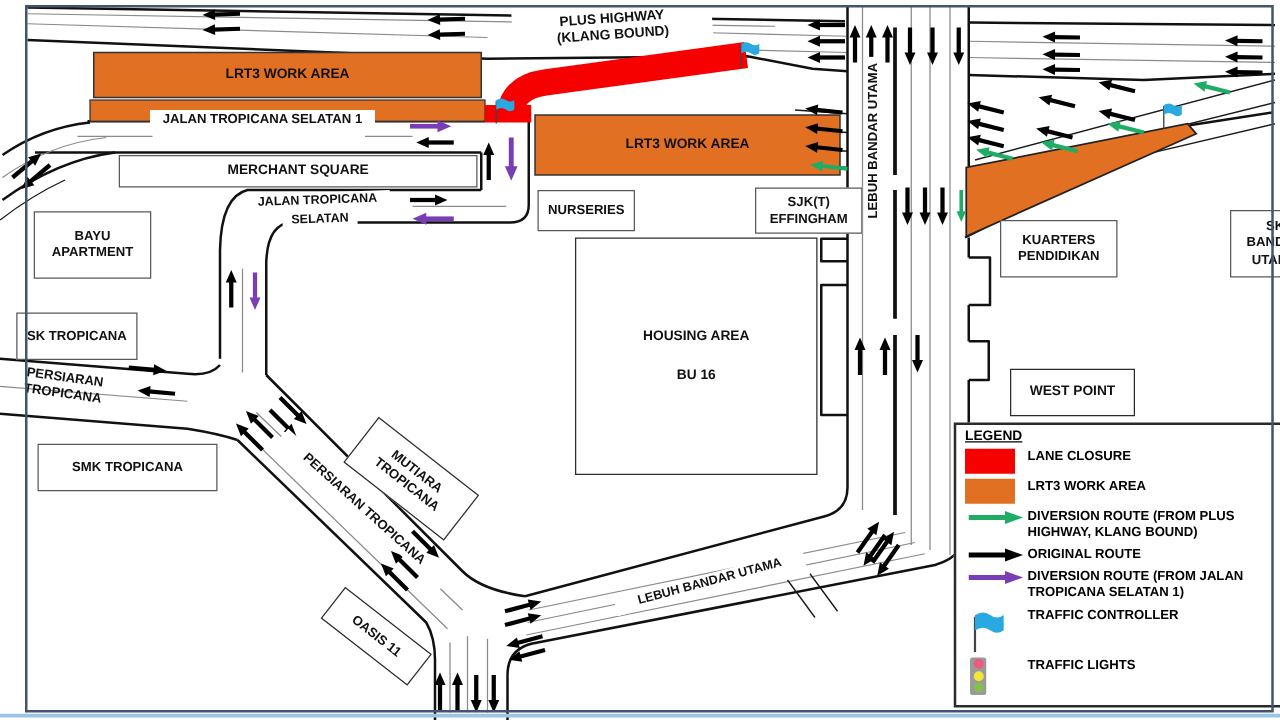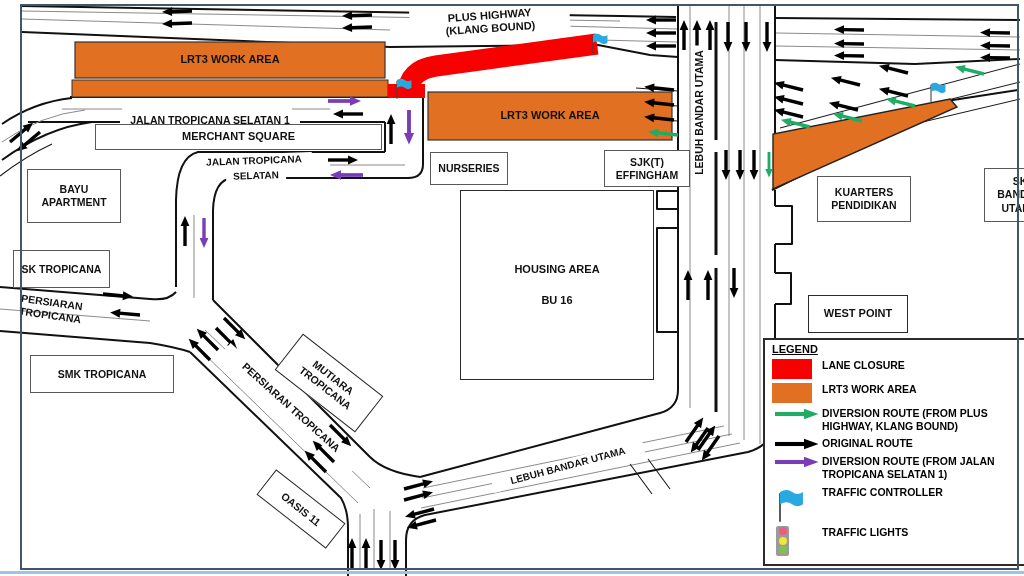--- a/index.html
+++ b/index.html
@@ -223,21 +223,21 @@
 
   <div class="lbl roadlbl" style="left:410px;top:5px;width:156px;height:34px;font-size:11px;transform:rotate(-4deg);background:#fff;">
     <span>PLUS HIGHWAY</span>
     <span>(KLANG BOUND)</span>
   </div>
 
   <div class="lbl" style="left:75px;top:42px;width:310px;height:36px;font-size:11px;">LRT3 WORK AREA</div>
 
   <div class="lbl" style="left:428px;top:92px;width:244px;height:48px;font-size:11px;">LRT3 WORK AREA</div>
 
-  <div class="lbl roadlbl" style="left:120px;top:113px;width:176px;height:14px;font-size:10.5px;">JALAN TROPICANA SELATAN 1</div>
+  <div class="lbl roadlbl" style="left:120px;top:88px;width:176px;height:14px;font-size:10.5px;">JALAN TROPICANA SELATAN 1</div>
 
   <div class="lbl box" style="left:95px;top:124px;width:285px;height:24px;font-size:11px;">MERCHANT SQUARE</div>
 
   <div class="lbl roadlbl" style="left:196px;top:154px;width:112px;height:13px;font-size:10px;transform:rotate(-2deg);">JALAN TROPICANA</div>
   <div class="lbl roadlbl" style="left:226px;top:169px;width:56px;height:13px;font-size:10px;transform:rotate(-2deg);">SELATAN</div>
 
   <div class="lbl box" style="left:13px;top:250px;width:95px;height:36px;">SK TROPICANA</div>
 
   <div class="lbl box" style="left:27px;top:169px;width:92px;height:52px;">BAYU APARTMENT</div>
 
@@ -255,21 +255,21 @@
     <span>EFFINGHAM</span>
   </div>
 
   <div class="lbl box boxd" style="left:460px;top:190px;width:192px;height:188px;font-size:11px;gap:17px;">
     <span>HOUSING AREA</span>
     <span>BU 16</span>
   </div>
 
   <div class="lbl roadlbl" style="left:632px;top:105px;width:130px;height:15px;font-size:10.5px;transform:rotate(-90deg);">LEBUH BANDAR UTAMA</div>
 
-  <div class="lbl box" style="left:817px;top:176px;width:92px;height:44px;">
+  <div class="lbl box" style="left:800px;top:176px;width:92px;height:44px;">
     <span>KUARTERS</span>
     <span>PENDIDIKAN</span>
   </div>
 
   <div class="lbl box" style="left:944px;top:168px;width:70px;height:52px;font-size:10.5px;line-height:1.25;margin-left:40px;">
     <span>SK</span>
     <span>BANDAR</span>
     <span>UTAMA</span>
   </div>
 

